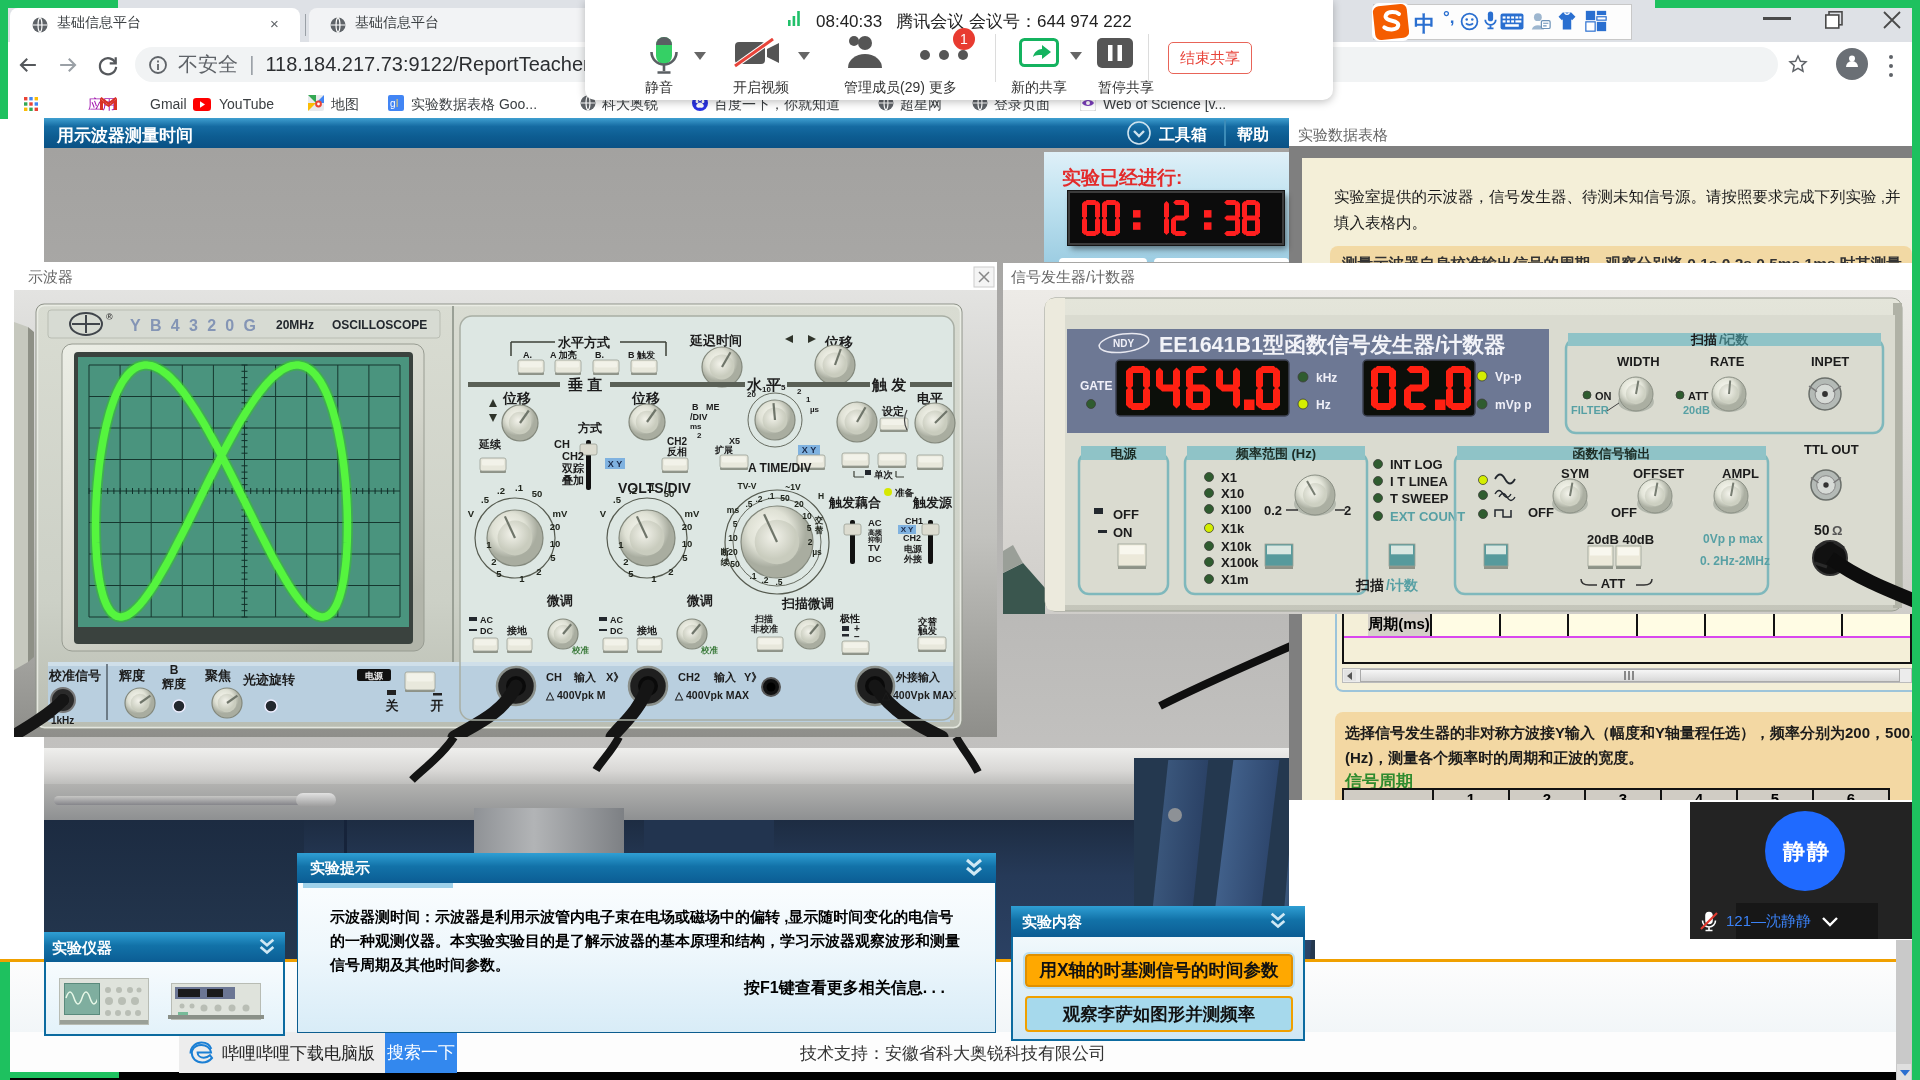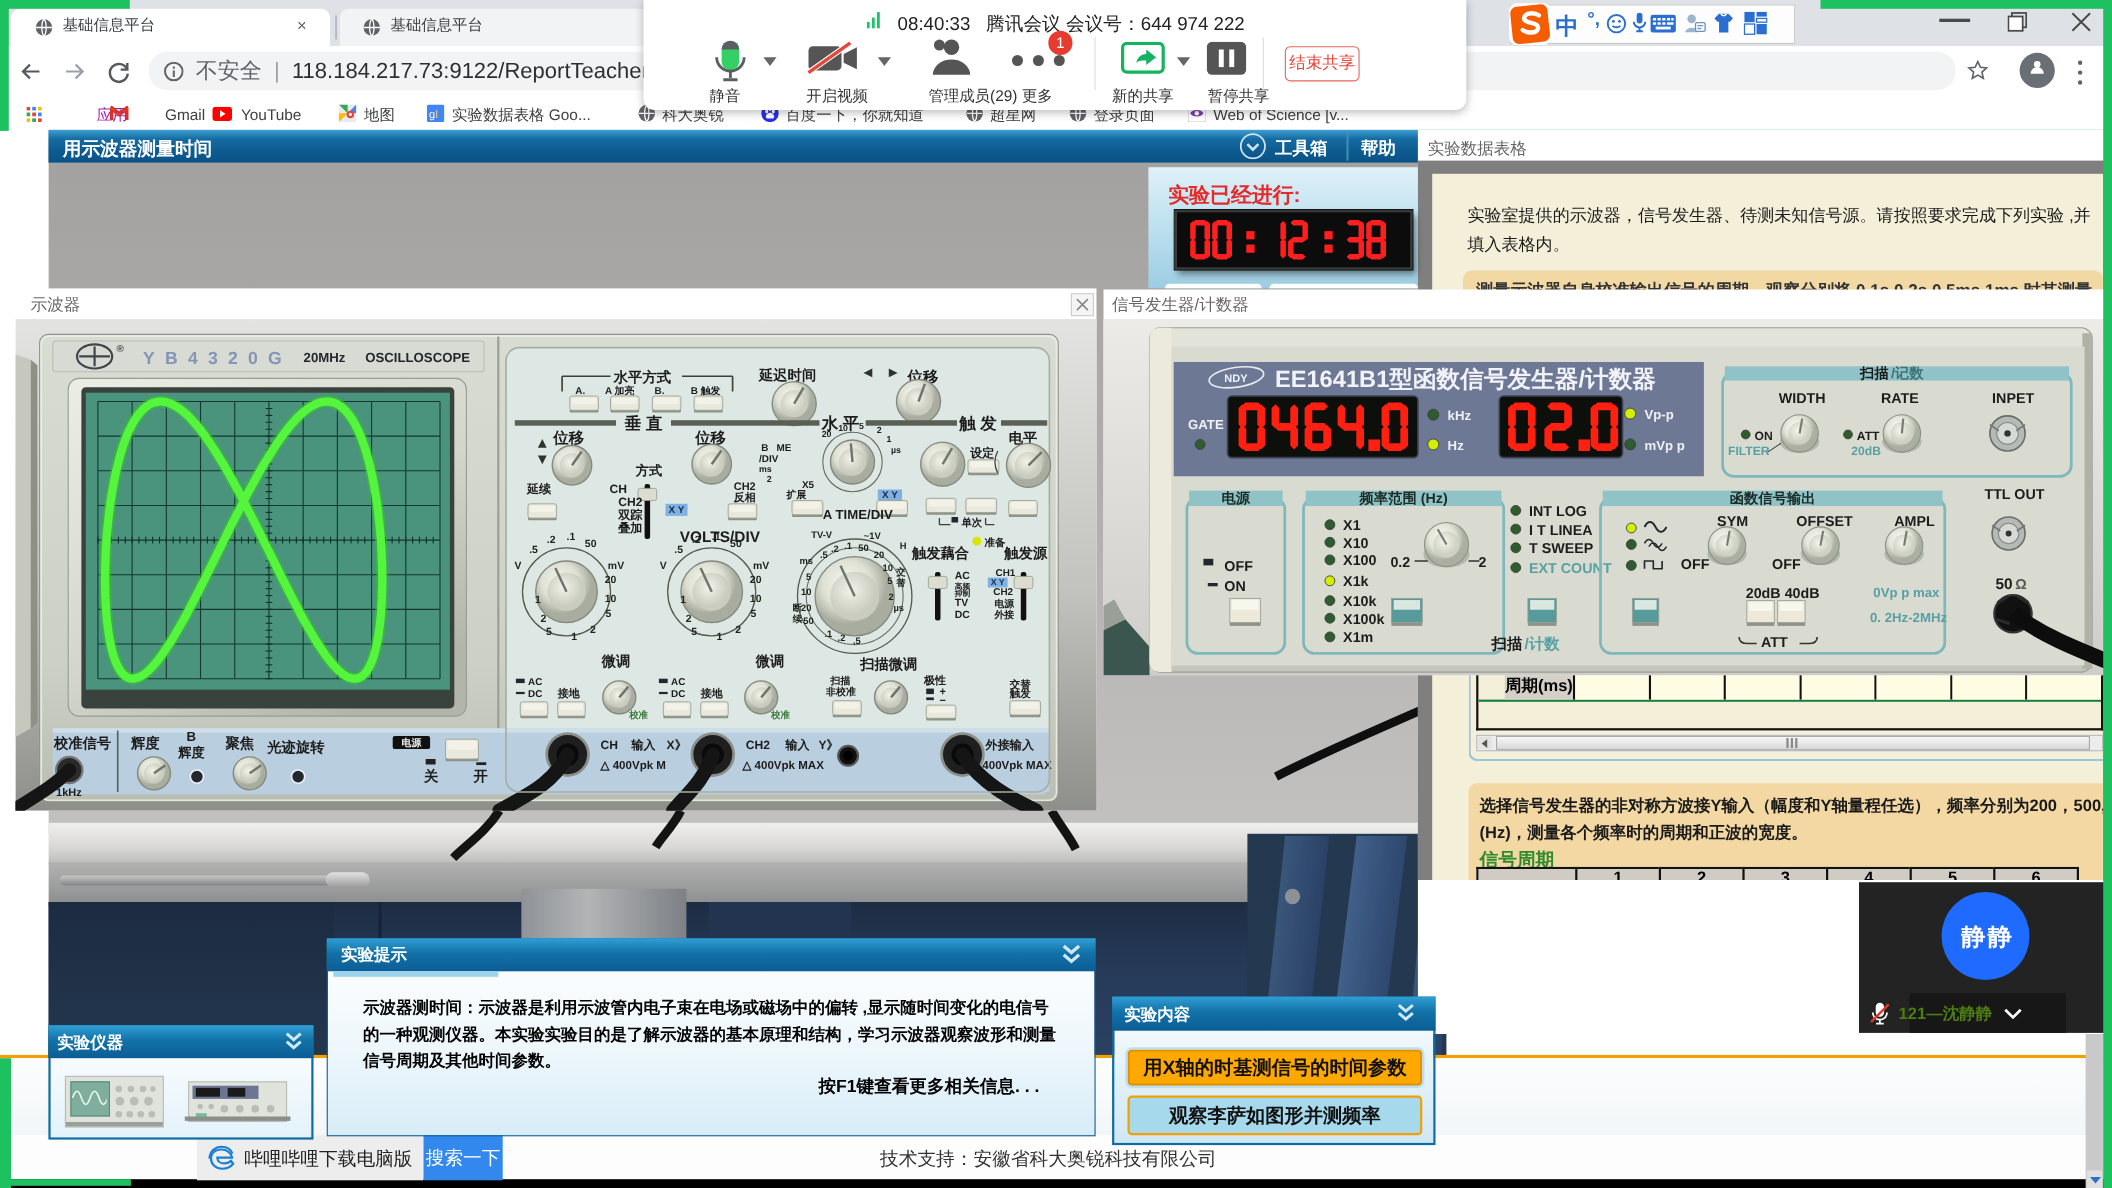--- a/index.html
+++ b/index.html
@@ -230,21 +230,21 @@
 <div class="abs" style="left:1298px;top:126px;font-size:15px;color:#666;">实验数据表格</div>
 <div class="abs" style="left:1289px;top:146px;width:631px;height:654px;background:#7f7f7f;"></div>
 <div class="abs" style="left:1302px;top:158px;width:610px;height:642px;background:#f4efd8;"></div>
 <div class="abs" style="left:1334px;top:184px;font-size:15.5px;color:#1a1a1a;line-height:26px;white-space:nowrap;">实验室提供的示波器，信号发生器、待测未知信号源。请按照要求完成下列实验 ,并<br>填入表格内。</div>
 <div class="abs" style="left:1330px;top:246px;width:582px;height:22px;background:#f2d9a4;border-radius:8px 8px 0 0;overflow:hidden;">
   <div class="abs b" style="left:12px;top:8px;font-size:15.5px;color:#333;white-space:nowrap;">测量示波器自身校准输出信号的周期，观察分别将 0.1s  0.2s  0.5ms  1ms  时其测量</div>
 </div>
 
 <div class="abs" style="left:1335px;top:614px;width:577px;height:76px;background:#f4efd8;"></div>
 <div class="abs" style="left:1342px;top:612px;width:570px;height:52px;border:2px solid #111;border-top:none;box-sizing:border-box;overflow:hidden;">
-  <div style="display:flex;height:24px;border-bottom:2px solid #15803d;padding-left:24px;">
+  <div style="display:flex;height:24px;border-bottom:2px solid #d946ef;padding-left:24px;">
     <div class="b" style="width:69px;background:#d4d0c8;border-right:2px solid #111;font-size:15px;color:#000;text-align:center;line-height:24px;">周期(ms)</div>
     <div style="width:74px;background:#fffce4;border-right:2px solid #111;"></div>
       <div style="width:74px;background:#fffce4;border-right:2px solid #111;"></div>
       <div style="width:74px;background:#fffce4;border-right:2px solid #111;"></div>
       <div style="width:74px;background:#fffce4;border-right:2px solid #111;"></div>
       <div style="width:74px;background:#fffce4;border-right:2px solid #111;"></div>
       <div style="width:74px;background:#fffce4;border-right:2px solid #111;"></div>
       <div style="width:74px;background:#fffce4;"></div>
   </div>
 </div>
@@ -1095,21 +1095,21 @@
 <div class="abs" style="left:1736px;top:903px;width:142px;height:36px;background:#171717;"></div>
 <div class="abs" style="left:1698px;top:910px;width:22px;height:22px;">
   <svg width="22" height="22" viewBox="0 0 22 22">
       <g stroke="#fff" stroke-width="1.6" fill="none">
         <rect x="8" y="2.5" width="6" height="11" rx="3" fill="#fff"></rect>
         <path d="M4.5 10.5a6.5 6.5 0 0 0 13 0M11 17v3.5M7.5 20.5h7"></path>
       </g>
       <path d="M3 19L19 3" stroke="#e03a2f" stroke-width="2.2"></path>
     </svg>
 </div>
-<div class="abs" style="left:1726px;top:912px;font-size:15px;color:#4d7c0f;font-weight:bold;">121—沈静静</div>
+<div class="abs" style="left:1726px;top:912px;font-size:15px;color:#3b82f6;">121—沈静静</div>
 <div class="abs" style="left:1820px;top:912px;width:20px;height:18px;">
   <svg width="20" height="18" viewBox="0 0 20 18">
       <path d="M3 6l7 7 7-7" fill="none" stroke="#fff" stroke-width="2.4"></path>
     </svg>
 </div>
 
 <div class="abs" id="meetbar" style="left:585px;top:0;width:748px;height:100px;background:#fff;border-radius:0 0 10px 10px;box-shadow:0 2px 8px rgba(0,0,0,0.25);"></div>
 <div class="abs" style="left:788px;top:11px;width:12px;height:15px;">
   <svg width="12" height="15" viewBox="0 0 12 15">
       <rect x="0" y="9" width="2.6" height="6" fill="#21c06a"></rect>
@@ -1173,21 +1173,21 @@
 <div class="abs" style="left:1097px;top:38px;width:34px;height:31px;">
   <svg width="36" height="32" viewBox="0 0 36 32">
       <rect x="0" y="0" width="36" height="30" rx="5" fill="#555"></rect>
       <rect x="11" y="7" width="4.5" height="16" fill="#fff"></rect>
       <rect x="20.5" y="7" width="4.5" height="16" fill="#fff"></rect>
     </svg>
 </div>
 <div class="abs" style="left:1086px;top:79px;font-size:14px;color:#333;margin-left:12px;">暂停共享</div>
 <div class="abs" style="left:1148px;top:34px;width:1px;height:48px;background:#dcdcdc;"></div>
 
-<div class="abs" style="left:1168px;top:42px;width:68px;height:32px;border:1px solid #e86458;border-radius:5px;box-sizing:border-box;color:#e8443a;font-size:15px;text-align:center;line-height:30px;">结束共享</div>
+<div class="abs" style="left:1168px;top:42px;width:84px;height:32px;border:1px solid #e86458;border-radius:5px;box-sizing:border-box;color:#e8443a;font-size:15px;text-align:center;line-height:30px;">结束共享</div>
 
 <div class="abs" style="left:1373px;top:4px;width:259px;height:36px;background:#fdfdfd;border:1px solid #c8c8c8;box-sizing:border-box;"></div>
 <div class="abs" style="left:1371px;top:2px;width:40px;height:40px;">
   <svg width="40" height="40" viewBox="0 0 40 40">
       <rect x="1" y="1" width="38" height="38" rx="7" fill="#fff"></rect>
       <rect x="3" y="3" width="34" height="34" rx="6" fill="#f55d00" transform="rotate(-6 20 20)"></rect>
       <path d="M28 12c-3-2.5-11-3-13 1-1.8 3.6 2.5 5 6 5.8 4 .9 7.5 2.2 5.8 6-1.6 3.6-10 3.4-13.5.6" stroke="#fff" stroke-width="4" fill="none" stroke-linecap="round"></path>
     </svg>
 </div>
 <div class="abs b" style="left:1414px;top:10px;font-size:21px;color:#2a6fd0;">中</div>

